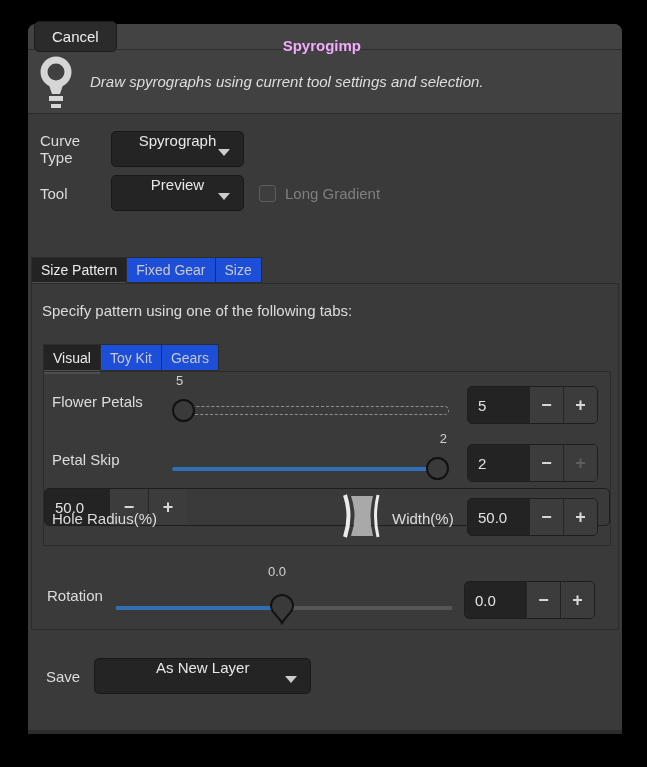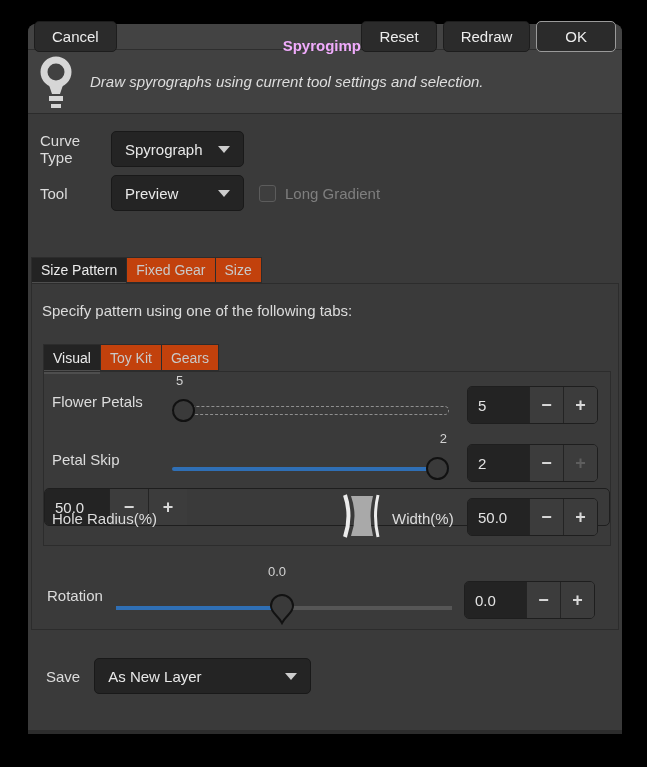--- a/index.html
+++ b/index.html
@@ -28,36 +28,36 @@
              display:flex; align-items:center; padding:0 10px; }
   .infobar .txt { margin-left:16px; font-style:italic; font-size:15px; color:#dedede; }
 
   
   .form-row { display:flex; align-items:center; margin-left:12px; height:36px; }
   .form-row.r1 { margin-top:17px; }
   .form-row.r2 { margin-top:8px; }
   .form-label { width:71px; font-size:15px; color:#dcdcdc; }
   .combo { height:36px; background:#242424; border:1px solid #191919; border-radius:5px;
            color:#e8e8e8; font-size:15px; display:flex; align-items:center;
-           padding:0 13px; }
+           padding:0 13px;flex-direction:column; }
   .combo.w133 { width:133px; }
   .combo.w217 { width:217px; }
   .tri-down { width:0; height:0; border-left:6px solid transparent;
               border-right:6px solid transparent; border-top:7px solid #cdcdcd;
               margin-left:auto; }
   .chk-group { display:flex; align-items:center; margin-left:15px; }
   .checkbox { width:17px; height:17px; border:1px solid #5c5c5c; border-radius:3px;
               background:#3e3e3e; }
   .chk-label { margin-left:9px; font-size:15px; color:#7f7f7f; }
 
   
   .notebook { position:absolute; left:3px; top:233px; width:588px; }
   .nb-tabs { display:flex; height:26px; }
   .tab { position:relative; display:flex; align-items:center; padding:0 9px;
-         font-size:14px; color:#c9c9c9; background:#c2410c;
+         font-size:14px; color:#c9c9c9; background:#1d4ed8;
          border:1px solid #2c2c2c; border-left:none; }
   .tab:first-child { border-left:1px solid #2c2c2c; }
   .tab.active { background:#232323; color:#ebebeb; }
   .tab.active::after { content:""; position:absolute; left:0; right:0; bottom:-4px;
                        height:4px; background:#4e4e4e; }
   .nb-content { position:relative; height:347px; border:1px solid #2c2c2c;
                 border-top:1px solid #2c2c2c; background:#3a3a3a;padding-left:46px; }
   .intro { position:absolute; left:10px; top:18px; font-size:15px; color:#dcdcdc; }
 
   .notebook2 { position:absolute; left:11px; top:60px; width:568px; }
@@ -113,25 +113,20 @@
   .save-row .form-label { width:auto; margin-right:14px; }
 </style>
 </head>
 <body>
 
 <div class="dialog" style="--accent:#2f6fb5;">
 
   <div class="headerbar">
     <div class="btn">Cancel</div>
     <div class="title">Spyrogimp</div>
-    <div class="hdr-right">
-      <div class="btn">Reset</div>
-      <div class="btn">Redraw</div>
-      <div class="btn ok">OK</div>
-    </div>
   </div>
 
   <div class="infobar">
     <svg width="36" height="54" viewBox="0 0 36 54">
       <circle cx="18" cy="17" r="12" fill="none" stroke="#d6d6d6" stroke-width="7"></circle>
       <rect x="14" y="14" width="8" height="5" rx="2" fill="#414141"></rect>
       <path d="M11 30 L25 30 L22 39 L14 39 Z" fill="#d6d6d6"></path>
       <rect x="11" y="41" width="14" height="5" fill="#d6d6d6"></rect>
       <rect x="13" y="49" width="10" height="4" fill="#d6d6d6"></rect>
     </svg>

